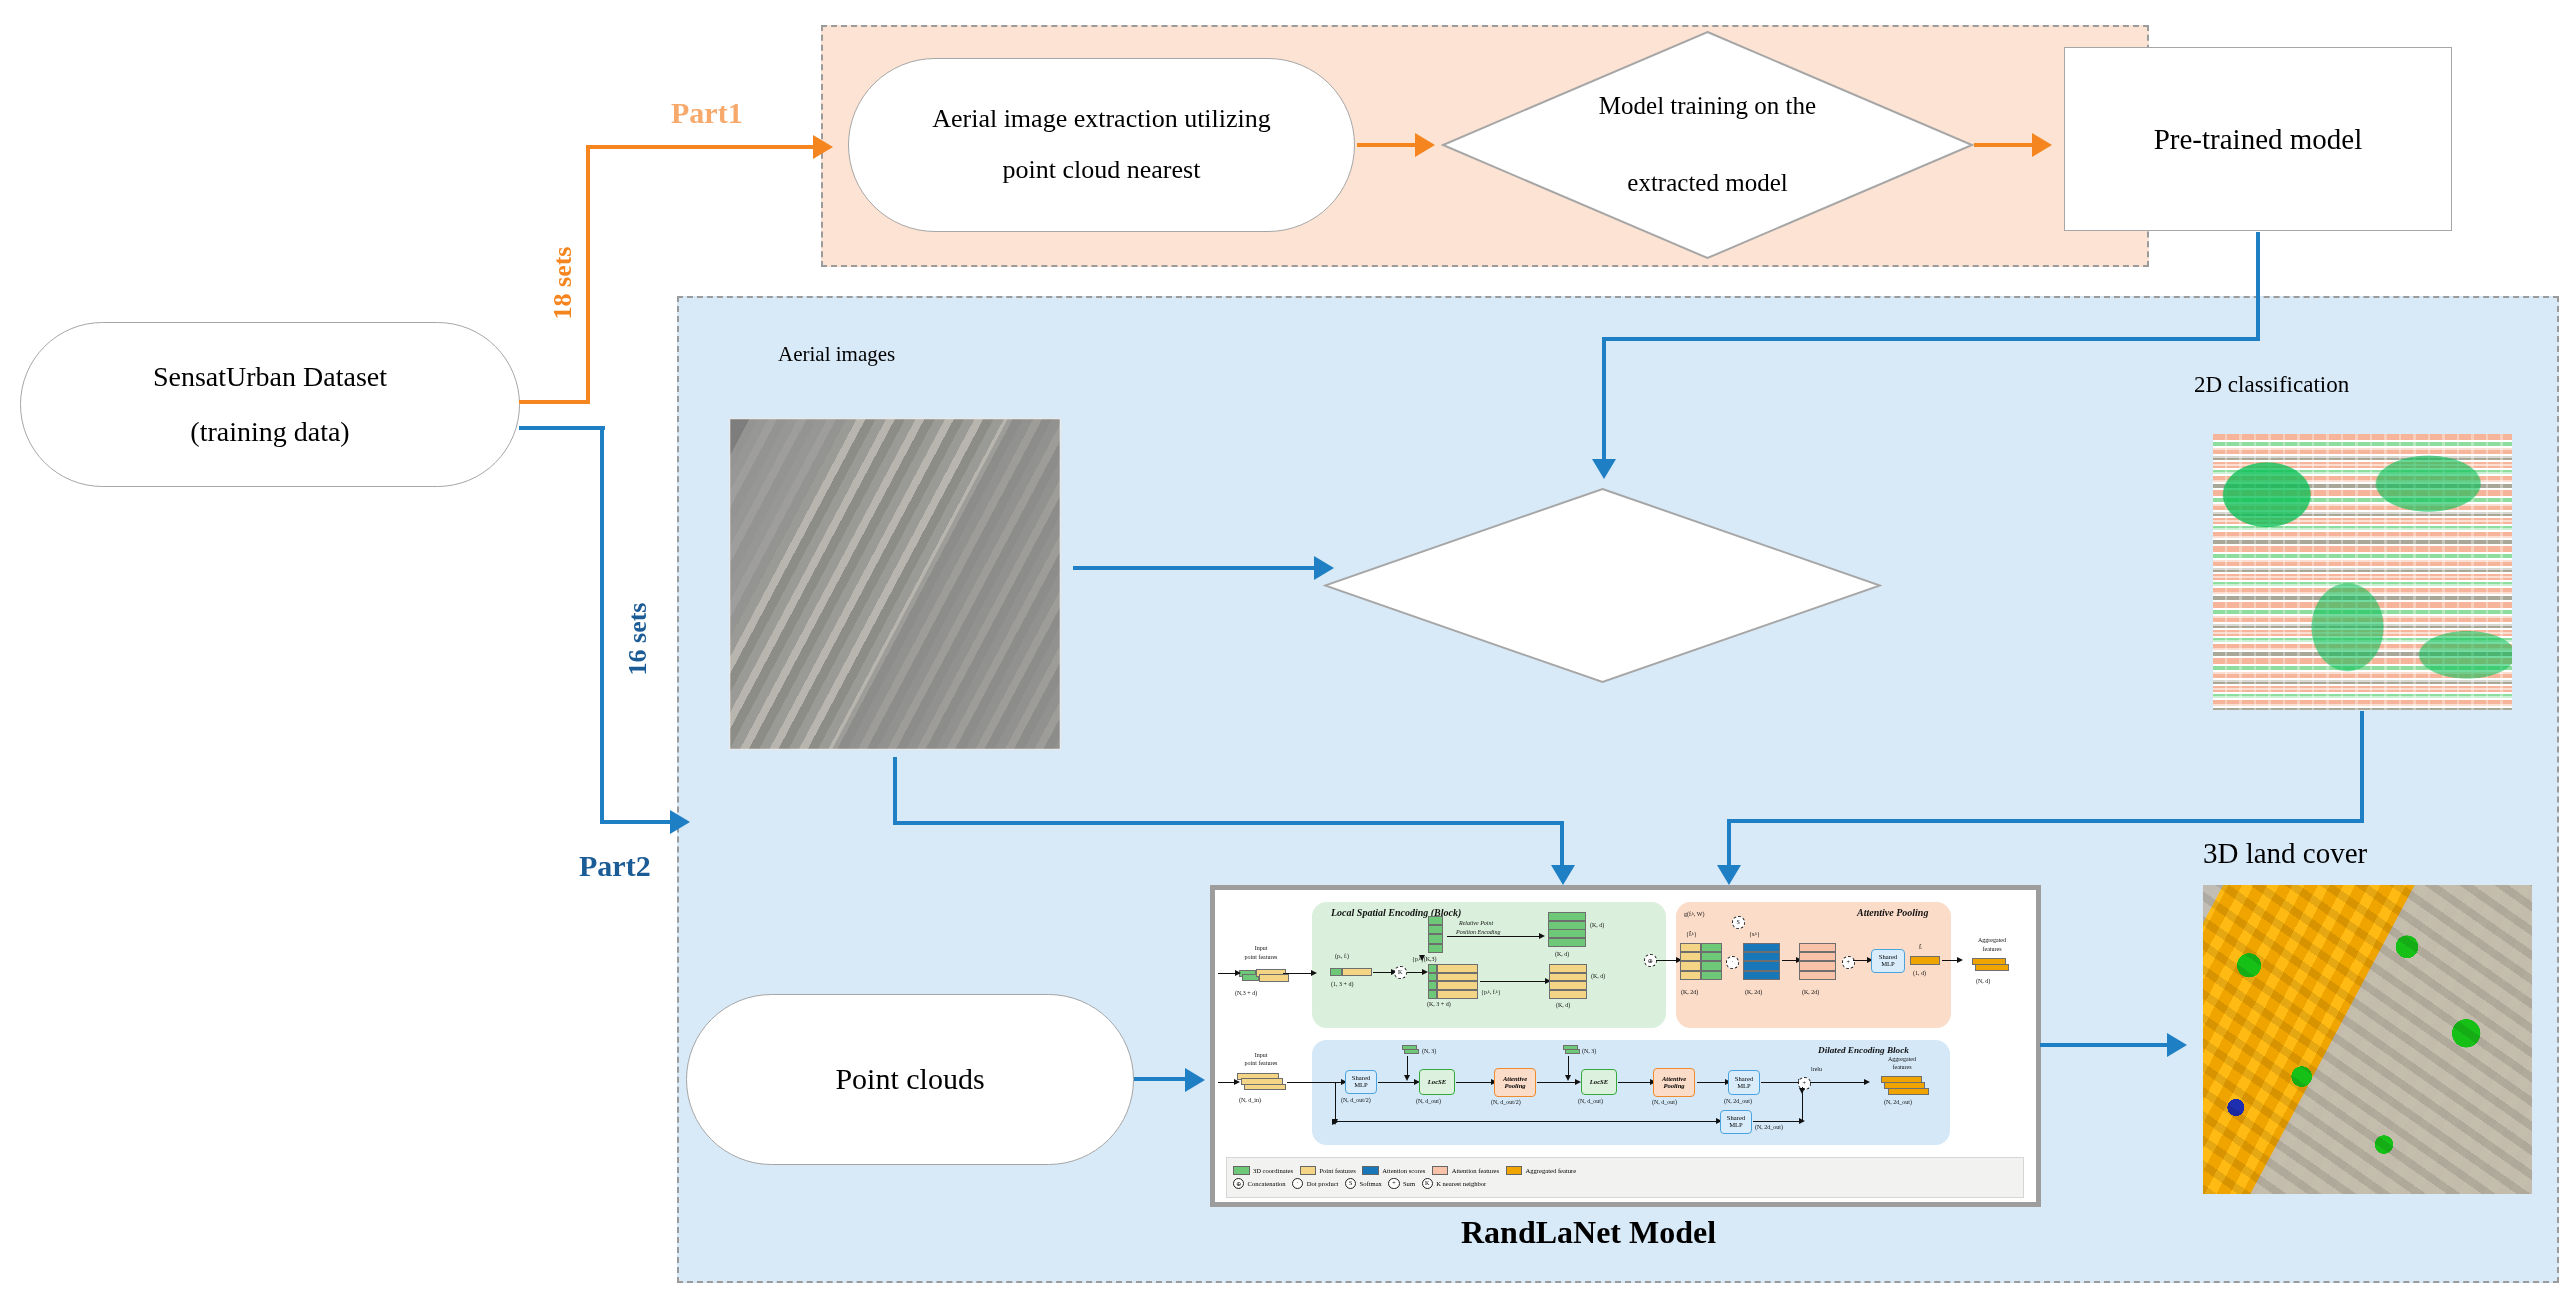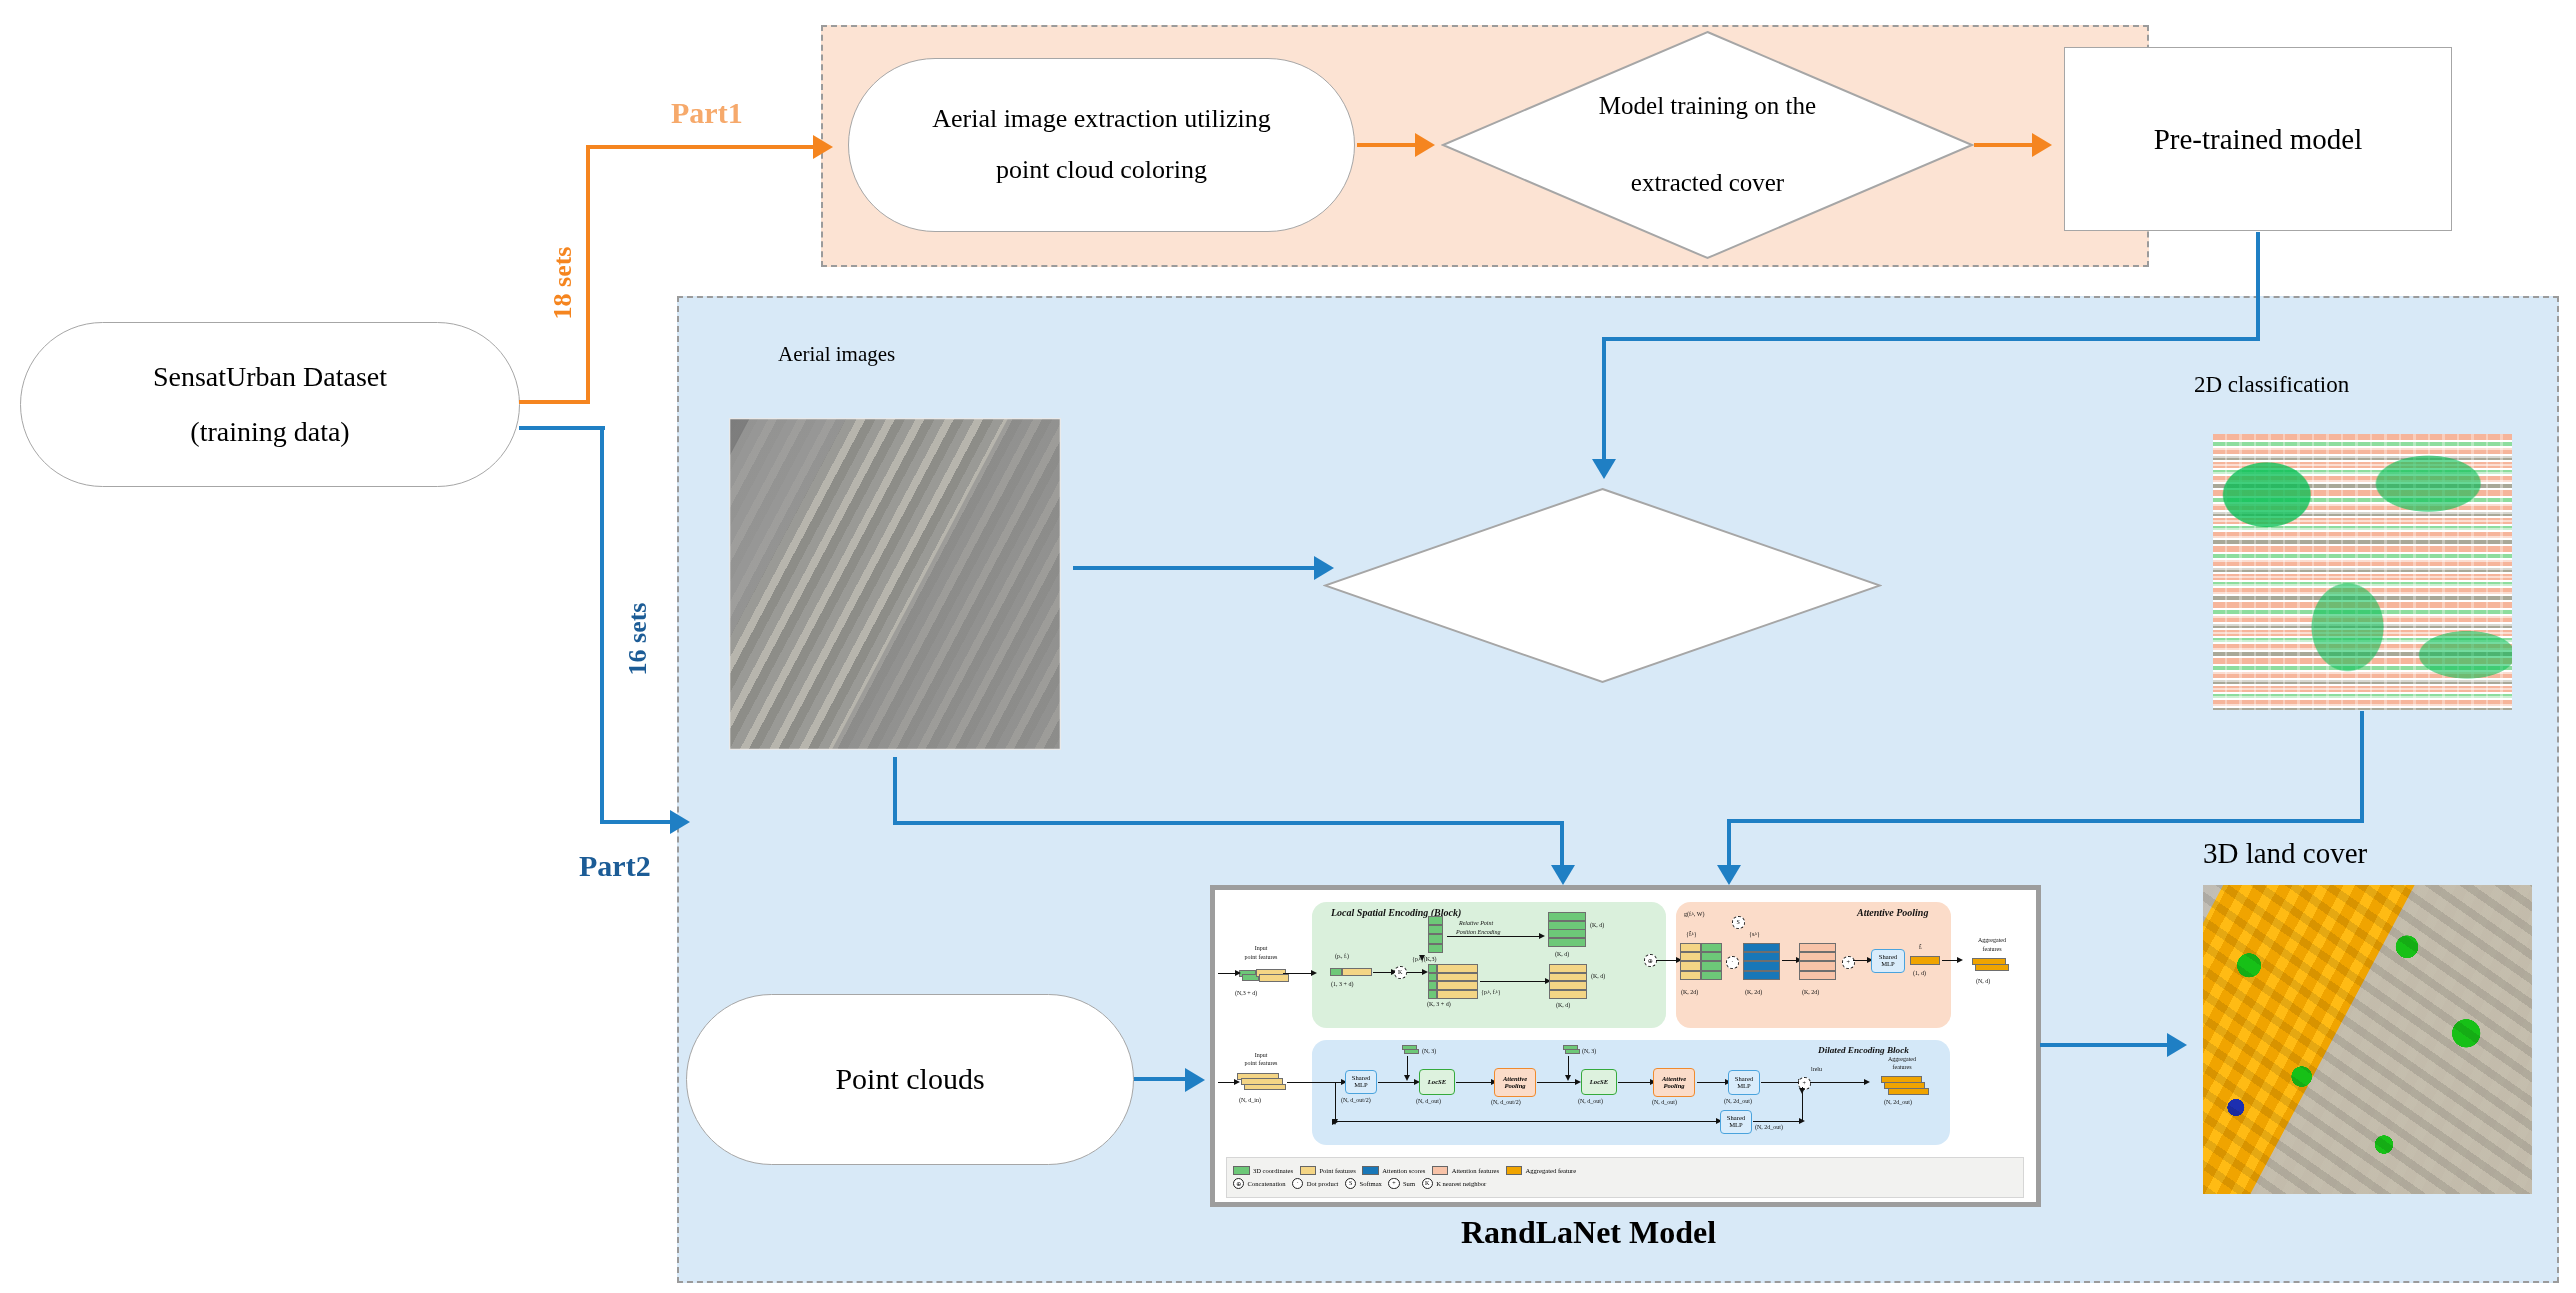--- a/index.html
+++ b/index.html
@@ -154,31 +154,31 @@
   .opglyph{width:9.2px;height:9.2px;border:0.7px solid #222;border-radius:50%;
     display:inline-flex;align-items:center;justify-content:center;font-size:6px;background:#fff;}
 </style>
 </head>
 <body>
 
 <div class="abs" id="part1-region"></div>
 
 <div class="abs pill" id="node-extraction" style="left:848px;top:58px;width:507px;height:174px;font-size:26px;">
   <div class="node-text">Aerial image extraction utilizing</div>
-  <div class="node-text">point cloud coloring</div>
+  <div class="node-text">point cloud nearest</div>
 </div>
 
 <div class="abs diamond-wrap" id="node-training" style="left:1441px;top:30px;width:533px;height:230px;font-size:25px;">
   <svg class="diamond-shape" viewBox="0 0 810 350" preserveAspectRatio="none">
     <polygon points="405,3 807,175 405,347 3,175" fill="#ffffff" stroke="#a6a6a6" stroke-width="3"></polygon>
   </svg>
   <div class="diamond-label">
     <div class="node-text">Model training on the</div>
     <div style="height:28px"></div>
-    <div class="node-text">extracted cover</div>
+    <div class="node-text">extracted model</div>
   </div>
 </div>
 
 <div class="abs rect" id="node-pretrained" style="left:2064px;top:47px;width:388px;height:184px;font-size:29px;">
   <div class="node-text">Pre-trained model</div>
 </div>
 
 <div class="abs" id="part2-region"></div>
 
 <div class="abs pill" id="node-dataset" style="left:20px;top:322px;width:500px;height:165px;font-size:28px;">

